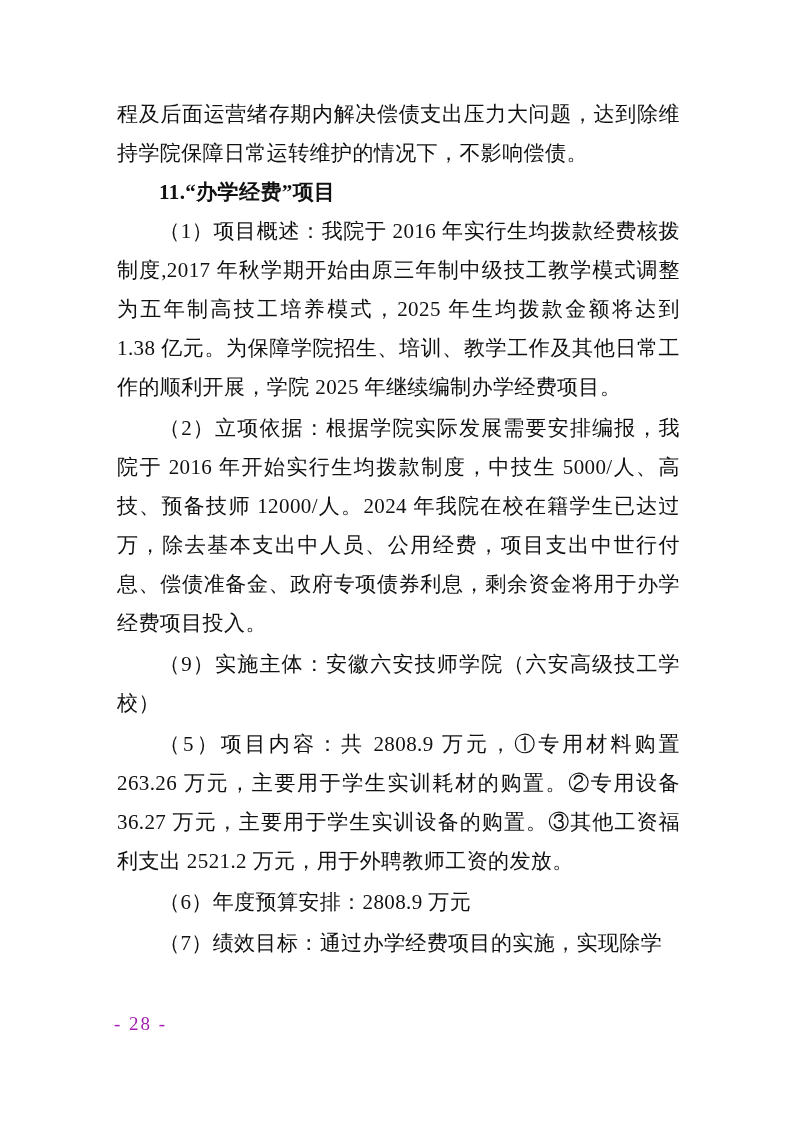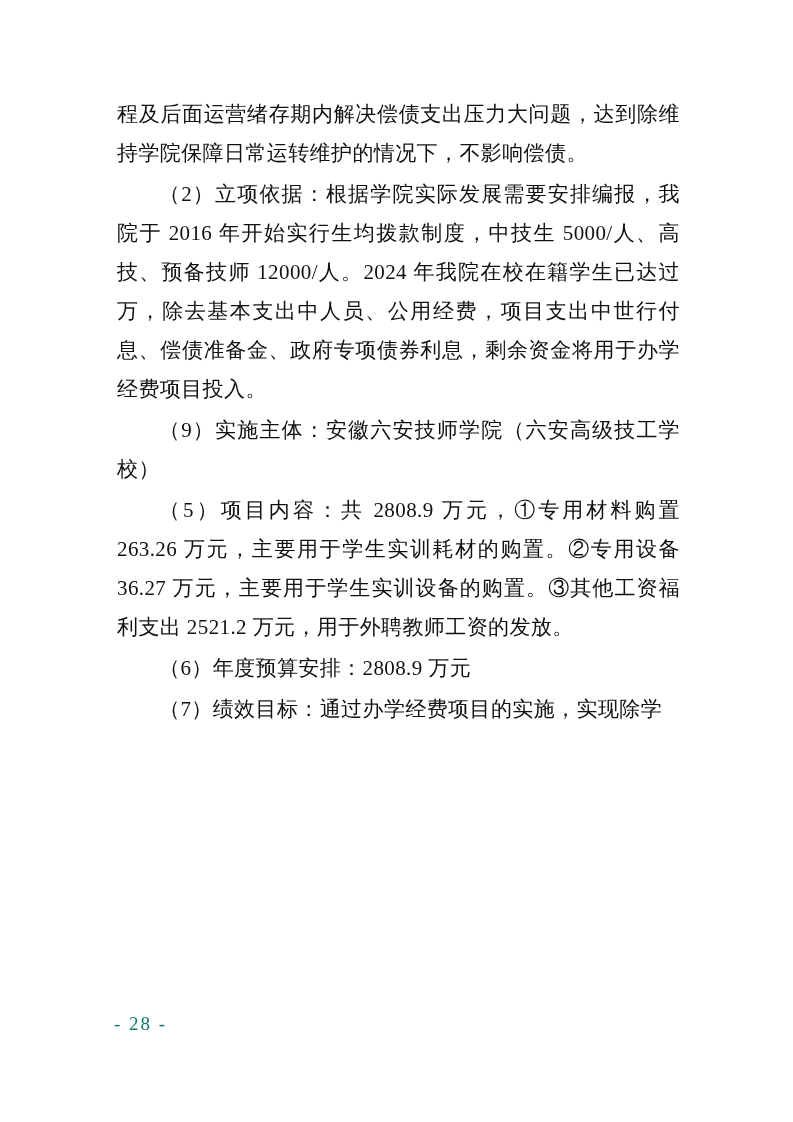--- a/index.html
+++ b/index.html
@@ -39,29 +39,31 @@
     font-weight: bold;
     text-indent: 2em;
   }
   .page-number {
     position: absolute;
     left: 114px;
     top: 1012px;
     font-size: 19px;
     line-height: 24px;
     letter-spacing: 2px;
-    color: #0f766e;
+    color: #a21caf;
   }
 </style>
 </head>
 <body>
 
 <div class="page">
   <div class="content">
     <p class="continuation">程及后面运营绪存期内解决偿债支出压力大问题，达到除维持学院保障日常运转维护的情况下，不影响偿债。</p>
+    <p class="heading">11.“办学经费”项目</p>
+    <p class="indent">（1）项目概述：我院于 2016 年实行生均拨款经费核拨制度,2017 年秋学期开始由原三年制中级技工教学模式调整为五年制高技工培养模式，2025 年生均拨款金额将达到 1.38 亿元。为保障学院招生、培训、教学工作及其他日常工作的顺利开展，学院 2025 年继续编制办学经费项目。</p>
     <p class="indent spaced">（2）立项依据：根据学院实际发展需要安排编报，我院于 2016 年开始实行生均拨款制度，中技生 5000/人、高技、预备技师 12000/人。2024 年我院在校在籍学生已达过万，除去基本支出中人员、公用经费，项目支出中世行付息、偿债准备金、政府专项债券利息，剩余资金将用于办学经费项目投入。</p>
     <p class="indent spaced">（9）实施主体：安徽六安技师学院（六安高级技工学校）</p>
     <p class="indent spaced">（5）项目内容：共 2808.9 万元，①专用材料购置 263.26 万元，主要用于学生实训耗材的购置。②专用设备 36.27 万元，主要用于学生实训设备的购置。③其他工资福利支出 2521.2 万元，用于外聘教师工资的发放。</p>
     <p class="indent spaced">（6）年度预算安排：2808.9 万元</p>
     <p class="indent spaced">（7）绩效目标：通过办学经费项目的实施，实现除学</p>
   </div>
   <div class="page-number">- 28 -</div>
 </div>
 
 </body></html>

